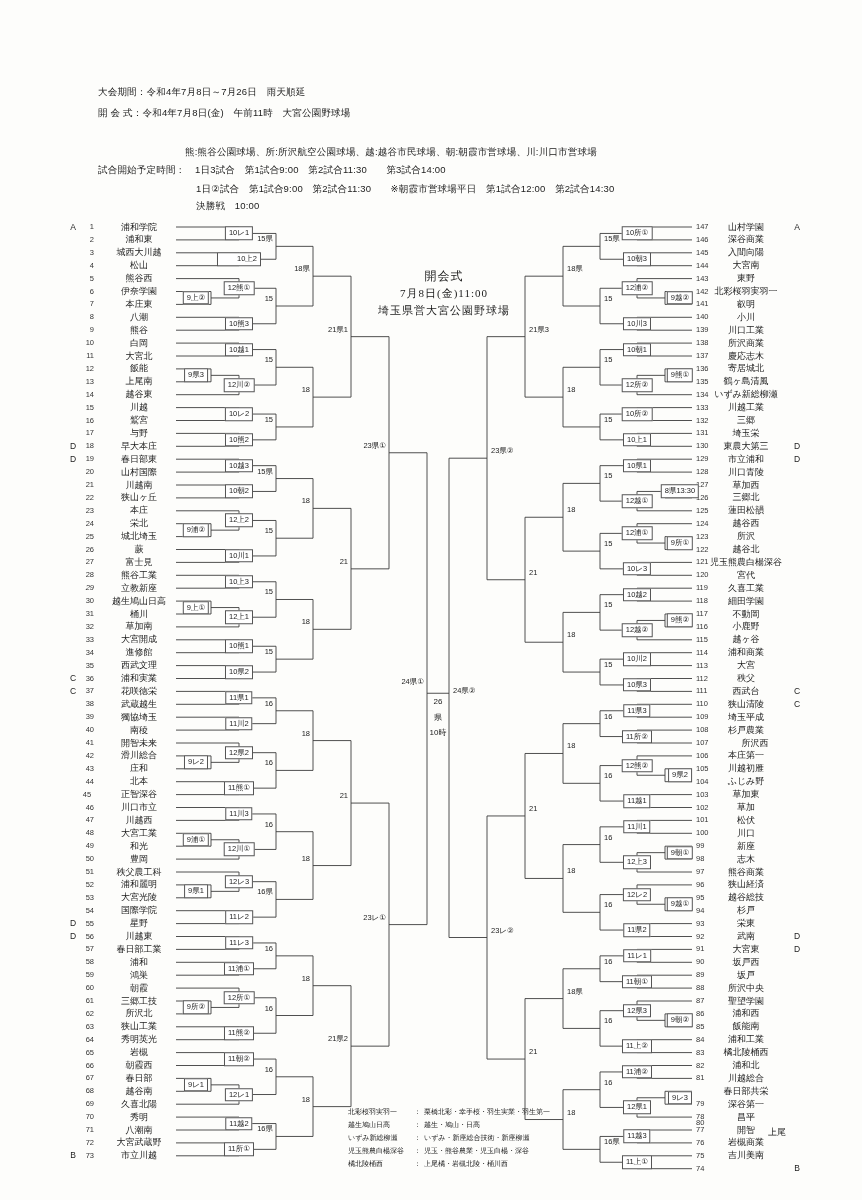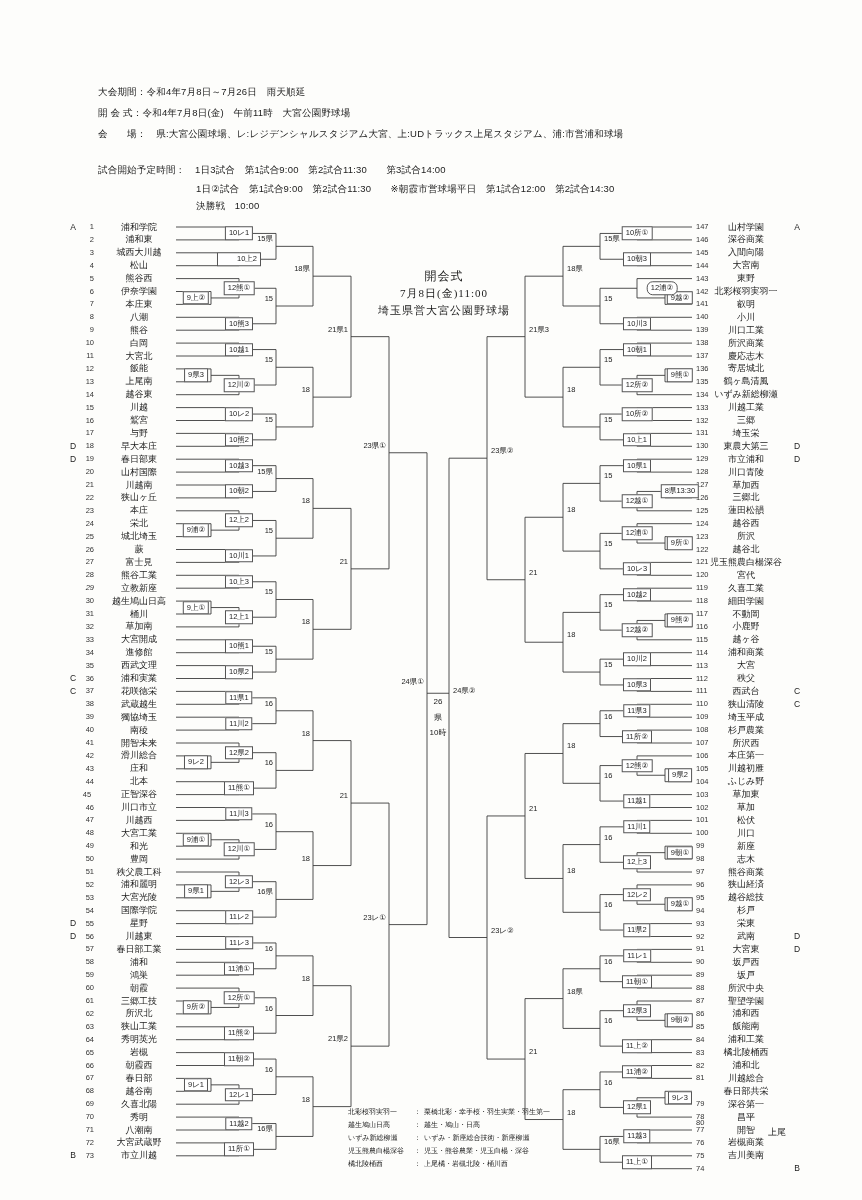--- a/index.html
+++ b/index.html
@@ -461,21 +461,21 @@
       <line x1="487" y1="815.965625" x2="487" y2="1059.05" stroke="#3c3c3c" stroke-width="0.9"></line>
       <line x1="487" y1="458.1921875" x2="449" y2="458.1921875" stroke="#3c3c3c" stroke-width="0.9"></line>
       <line x1="487" y1="937.5078125" x2="449" y2="937.5078125" stroke="#3c3c3c" stroke-width="0.9"></line>
       <line x1="449" y1="458.1921875" x2="449" y2="937.5078125" stroke="#3c3c3c" stroke-width="0.9"></line>
       <line x1="427" y1="693.264453125" x2="449" y2="693.264453125" stroke="#3c3c3c" stroke-width="0.9"></line>
     </svg>
 
 
   <div class="abs info" style="left:98px;top:86px">大会期間：令和4年7月8日～7月26日　雨天順延</div>
   <div class="abs info" style="left:98px;top:107px">開 会 式：令和4年7月8日(金)　午前11時　大宮公園野球場</div>
-  <div class="abs info" style="left:98px;top:128px">会　　場：　県:大宮公園球場、レ:レジデンシャルスタジアム大宮、上:UDトラックス上尾スタジアム、浦:市営浦和球場</div>
+  <div class="abs info" style="left:185px;top:146px">熊:熊谷公園球場、所:所沢航空公園球場、越:越谷市民球場、朝:朝霞市営球場、川:川口市営球場</div>
   <div class="abs info" style="left:98px;top:164px">試合開始予定時間：　1日3試合　第1試合9:00　第2試合11:30　　第3試合14:00</div>
   <div class="abs info" style="left:196px;top:183px">1日②試合　第1試合9:00　第2試合11:30　　※朝霞市営球場平日　第1試合12:00　第2試合14:30</div>
   <div class="abs info" style="left:196px;top:200px">決勝戦　10:00</div>
 
   <div class="abs cer" style="top:268px;font-size:12px">開会式</div>
   <div class="abs cer" style="top:286px">7月8日(金)11:00</div>
   <div class="abs cer" style="top:303px">埼玉県営大宮公園野球場</div>
 
   <div class="abs fin" style="left:426px;top:697px">26</div>
   <div class="abs fin" style="left:426px;top:712px">県</div>
@@ -716,21 +716,21 @@
       <div class="abs team" style="left: 706px; top: 685.9px; width: 80px;">西武台</div>
       <div class="abs seed" style="left: 790px; top: 685.9px; width: 14px;">C</div>
       <div class="abs tnum" style="left: 696px; top: 699.3px; width: 20px;">110</div>
       <div class="abs team" style="left: 706px; top: 698.8px; width: 80px;">狭山清陵</div>
       <div class="abs seed" style="left: 790px; top: 698.8px; width: 14px;">C</div>
       <div class="abs tnum" style="left: 696px; top: 712.2px; width: 20px;">109</div>
       <div class="abs team" style="left: 706px; top: 711.7px; width: 80px;">埼玉平成</div>
       <div class="abs tnum" style="left: 696px; top: 725.1px; width: 20px;">108</div>
       <div class="abs team" style="left: 706px; top: 724.6px; width: 80px;">杉戸農業</div>
       <div class="abs tnum" style="left: 696px; top: 738px; width: 20px;">107</div>
-      <div class="abs team" style="left: 706px; top: 737.5px; width: 80px;">所沢西</div>
+      <div class="abs team" style="left: 706px; top: 737.5px; width: 80px; padding-left: 9px;">所沢西</div>
       <div class="abs tnum" style="left: 696px; top: 750.9px; width: 20px;">106</div>
       <div class="abs team" style="left: 706px; top: 750.4px; width: 80px;">本庄第一</div>
       <div class="abs tnum" style="left: 696px; top: 763.8px; width: 20px;">105</div>
       <div class="abs team" style="left: 706px; top: 763.3px; width: 80px;">川越初雁</div>
       <div class="abs tnum" style="left: 696px; top: 776.7px; width: 20px;">104</div>
       <div class="abs team" style="left: 706px; top: 776.2px; width: 80px;">ふじみ野</div>
       <div class="abs tnum" style="left: 696px; top: 789.6px; width: 20px;">103</div>
       <div class="abs team" style="left: 706px; top: 789.1px; width: 80px;">草加東</div>
       <div class="abs tnum" style="left: 696px; top: 802.5px; width: 20px;">102</div>
       <div class="abs team" style="left: 706px; top: 802px; width: 80px;">草加</div>
@@ -862,21 +862,21 @@
       <div class="lbl-box" style="left: 239px; top: 1149.35px;">11所①</div>
       <div class="lbl r-align" style="left: 273px; top: 1125.45px;">16県</div>
       <div class="lbl r-align" style="left: 310px; top: 1095.62px;">18</div>
       <div class="lbl r-align" style="left: 348px; top: 1035.15px;">21県2</div>
       <div class="lbl r-align" style="left: 386px; top: 913.608px;">23レ①</div>
       <div class="lbl r-align" style="left: 424px; top: 677.679px;">24県①</div>
       <div class="lbl-box" style="left: 637px; top: 233.45px;">10所①</div>
       <div class="lbl-box" style="left: 637px; top: 259.25px;">10朝3</div>
       <div class="lbl" style="left: 604px; top: 235.35px;">15県</div>
       <div class="lbl-box" style="left: 680px; top: 297.95px;">9越②</div>
-      <div class="lbl-box" style="left: 662px; top: 288.275px; border-radius: 6px;">12浦②</div>
+      <div class="lbl-box" style="left: 637px; top: 288.275px;">12浦②</div>
       <div class="lbl-box" style="left: 637px; top: 323.75px;">10川3</div>
       <div class="lbl" style="left: 604px; top: 295.012px;">15</div>
       <div class="lbl" style="left: 567px; top: 265.181px;">18県</div>
       <div class="lbl-box" style="left: 637px; top: 349.55px;">10朝1</div>
       <div class="lbl-box" style="left: 680px; top: 375.35px;">9熊①</div>
       <div class="lbl-box" style="left: 637px; top: 385.025px;">12所②</div>
       <div class="lbl" style="left: 604px; top: 356.288px;">15</div>
       <div class="lbl-box" style="left: 637px; top: 414.05px;">10所②</div>
       <div class="lbl-box" style="left: 637px; top: 439.85px;">10上1</div>
       <div class="lbl" style="left: 604px; top: 415.95px;">15</div>

